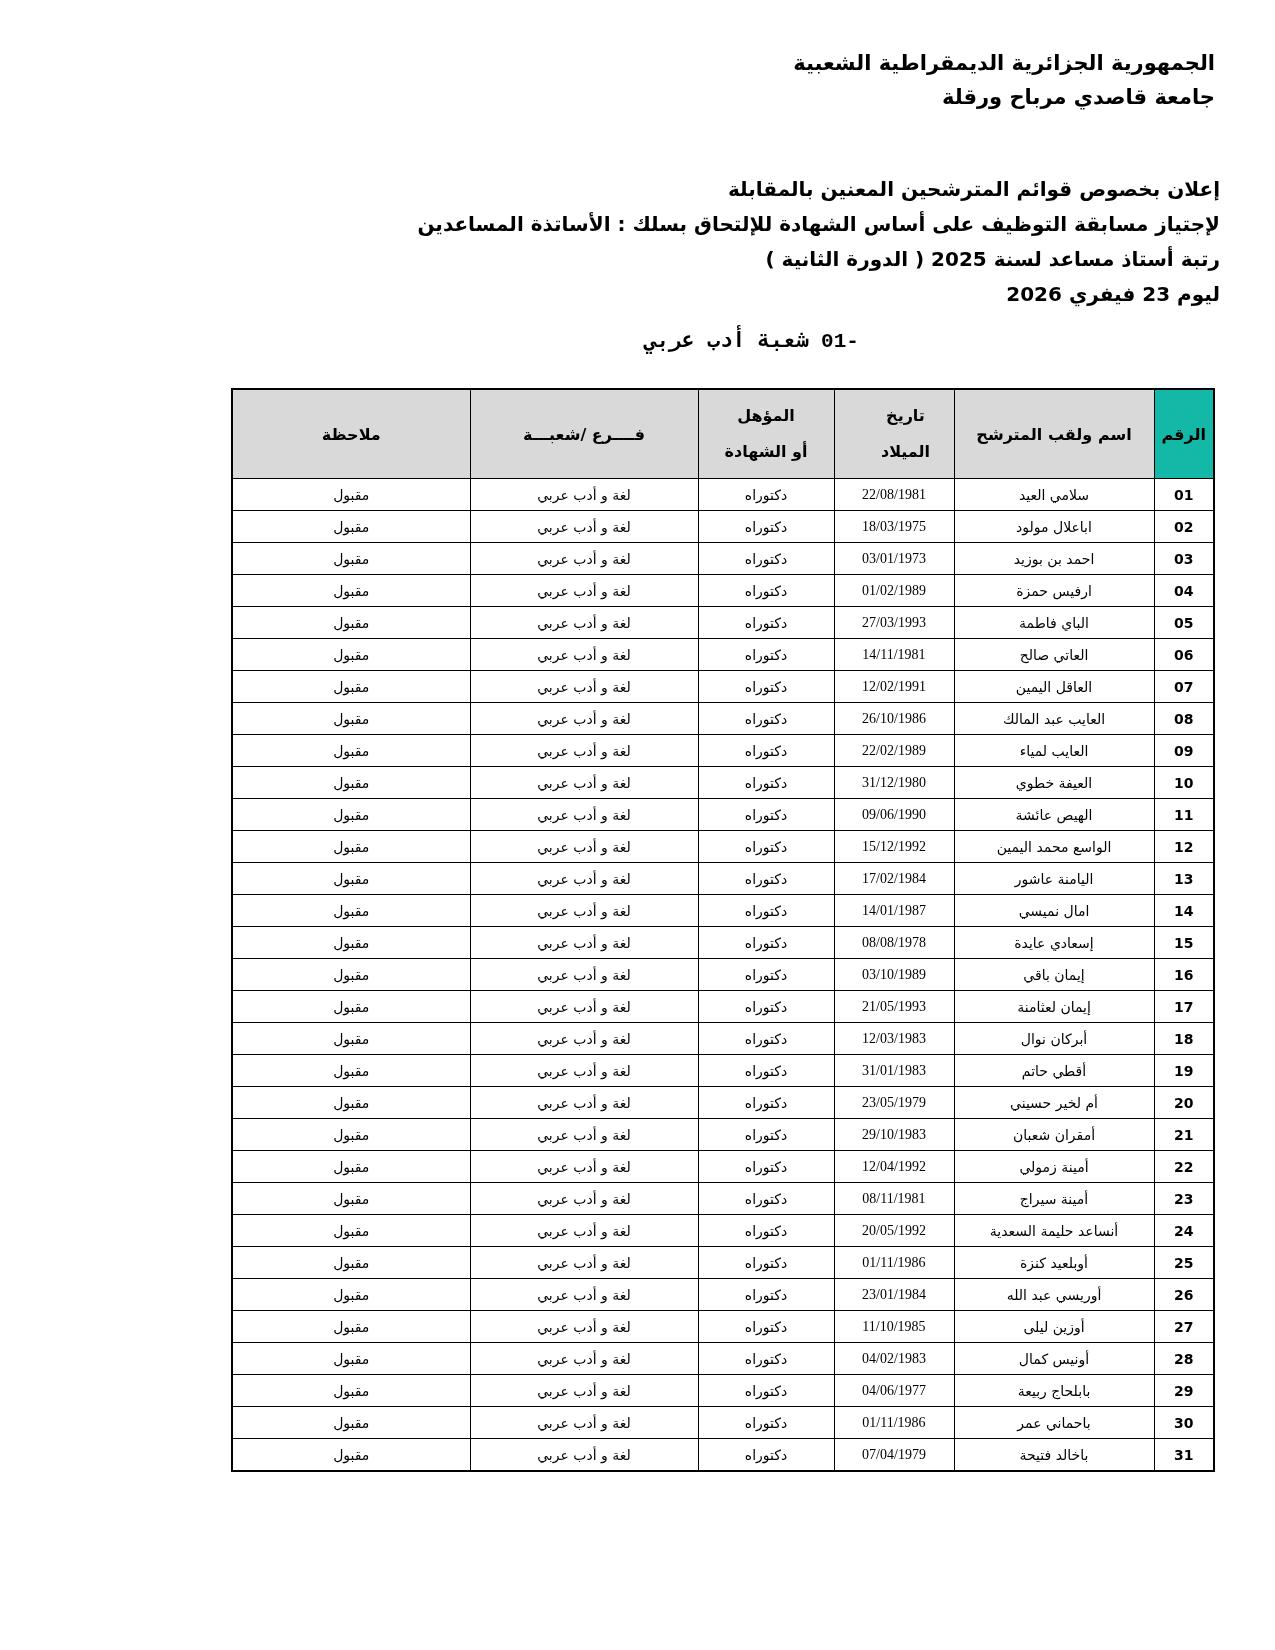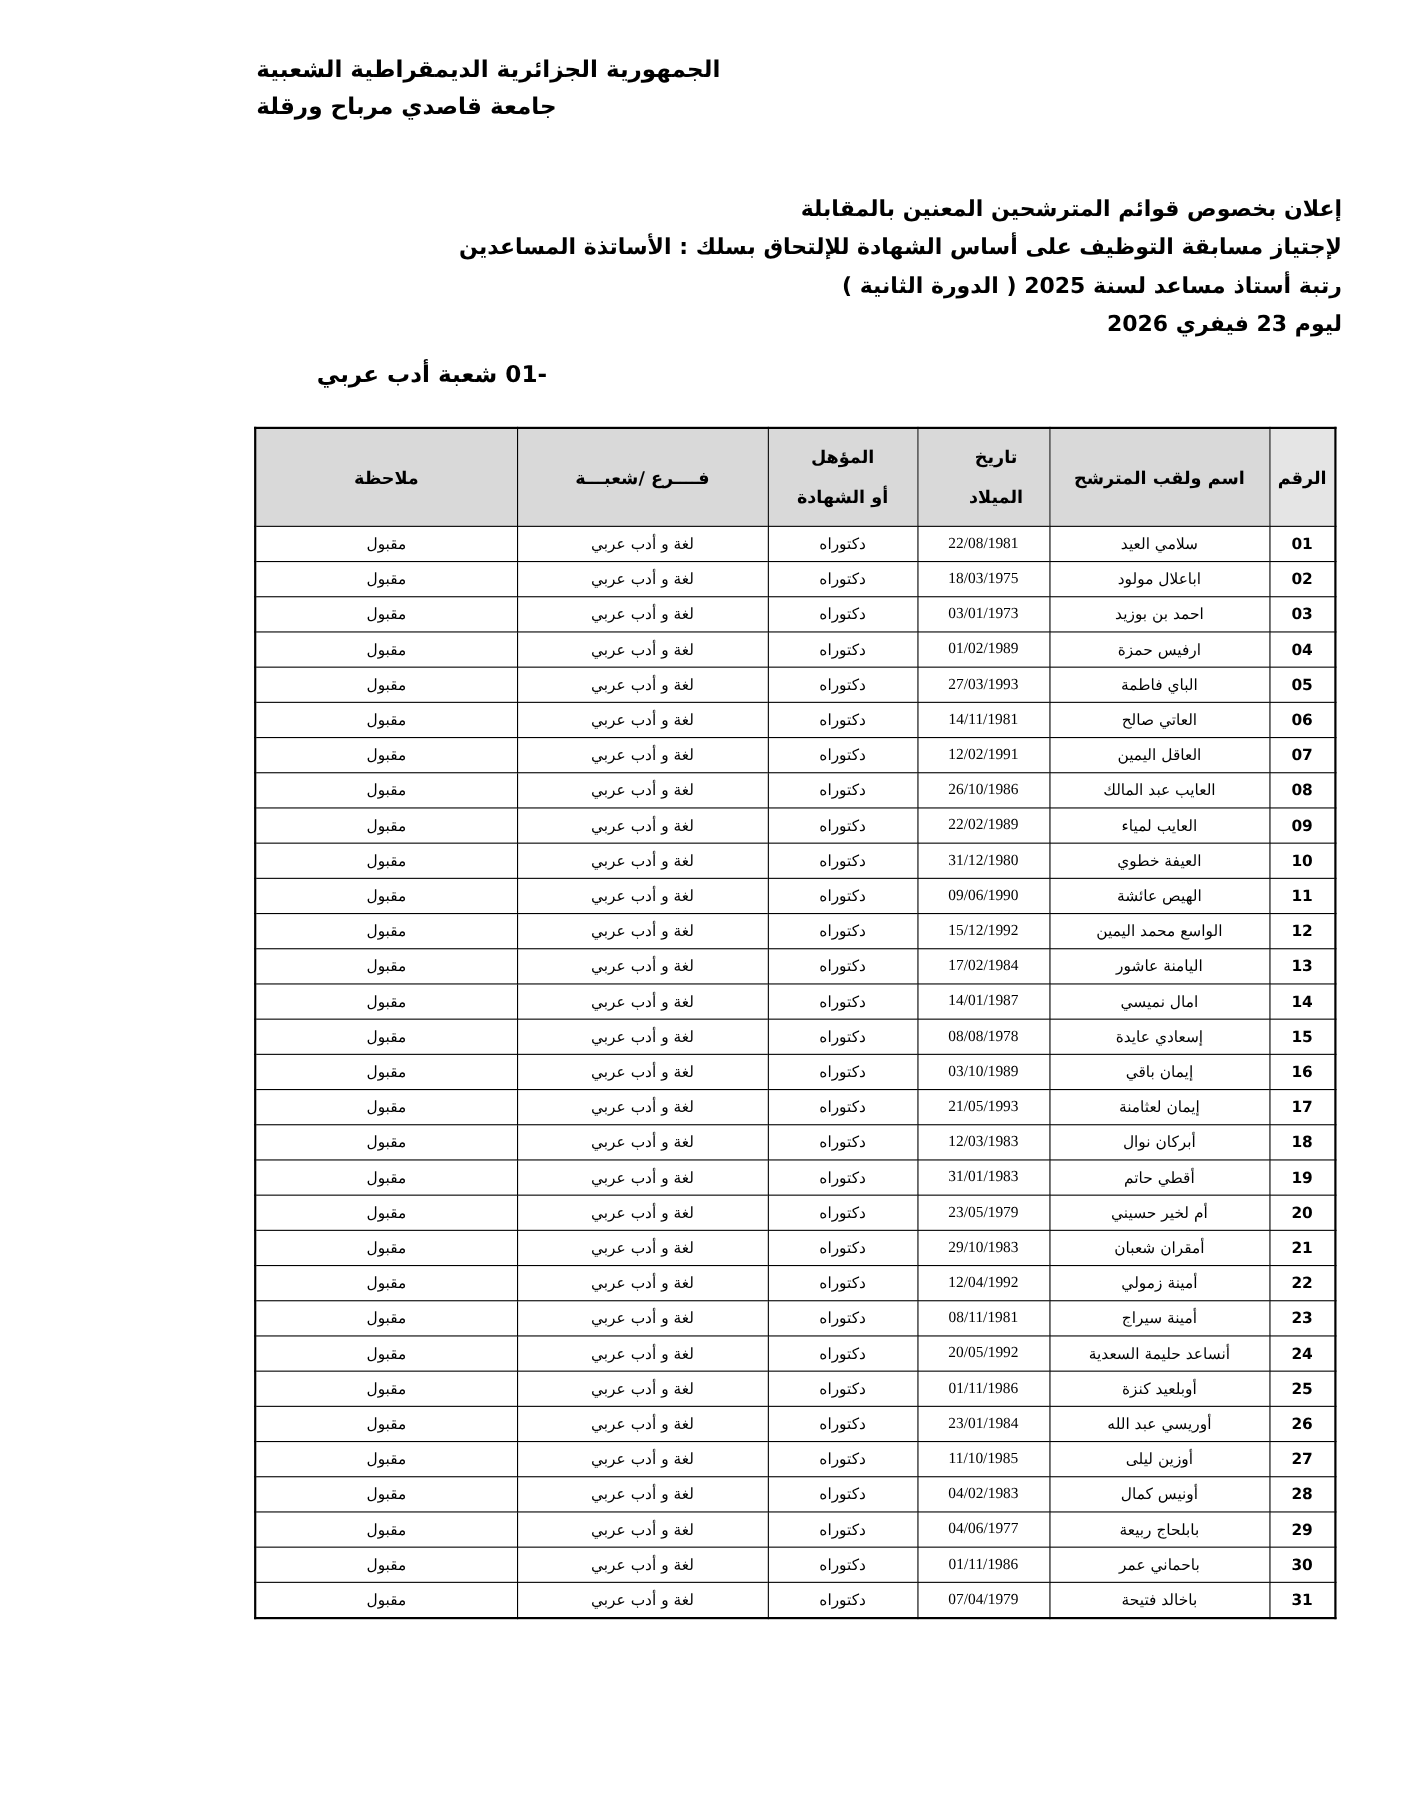--- a/index.html
+++ b/index.html
@@ -10,21 +10,21 @@
     position: relative;
     font-family: "DejaVu Sans", sans-serif;
     color: #000;
     direction: rtl;
   }
   .org-block {
     position: absolute;
     top: 46px;
     left: 233px;
     width: 982px;
-    text-align: left;
+    text-align: right;
   }
   .org-line {
     font-size: 21px;
     font-weight: bold;
     line-height: 34px;
     white-space: nowrap;
   }
   .announcement-block {
     position: absolute;
     top: 172px;
@@ -37,24 +37,25 @@
     font-weight: bold;
     line-height: 35px;
     white-space: nowrap;
     text-align: right;
   }
   .section-title {
     position: absolute;
     top: 328px;
     left: 233px;
     width: 982px;
-    text-align: left;
+    text-align: center;
     padding-left: 0;
     box-sizing: border-box;
     padding-right: 0;
+    font-family: Liberation Mono, monospace;
   }
   .section-title-inner {
     display: inline-block;
     margin-right: 0;
     font-size: 21px;
     font-weight: bold;
     padding-left: 55px;
   }
   .table-wrap {
     position: absolute;
@@ -119,21 +120,21 @@
     <colgroup>
       <col style="width:60px">
       <col style="width:200px">
       <col style="width:120px">
       <col style="width:136px">
       <col style="width:228px">
       <col style="width:238px">
     </colgroup>
     <thead>
       <tr>
-        <th style="background: #e5e5e5;">الرقم</th>
+        <th style="background: #14b8a6;">الرقم</th>
         <th style="background: rgb(217, 217, 217);">اسم ولقب المترشح</th>
         <th style="background: rgb(217, 217, 217); padding-left: 27px;">
           <div class="hdr-two-line">تاريخ</div>
           <div class="hdr-two-line">الميلاد</div>
         </th>
         <th style="background: rgb(217, 217, 217);">
           <div class="hdr-two-line">المؤهل</div>
           <div class="hdr-two-line">أو الشهادة</div>
         </th>
         <th style="background: rgb(217, 217, 217);">فــــرع /شعبـــة</th>

